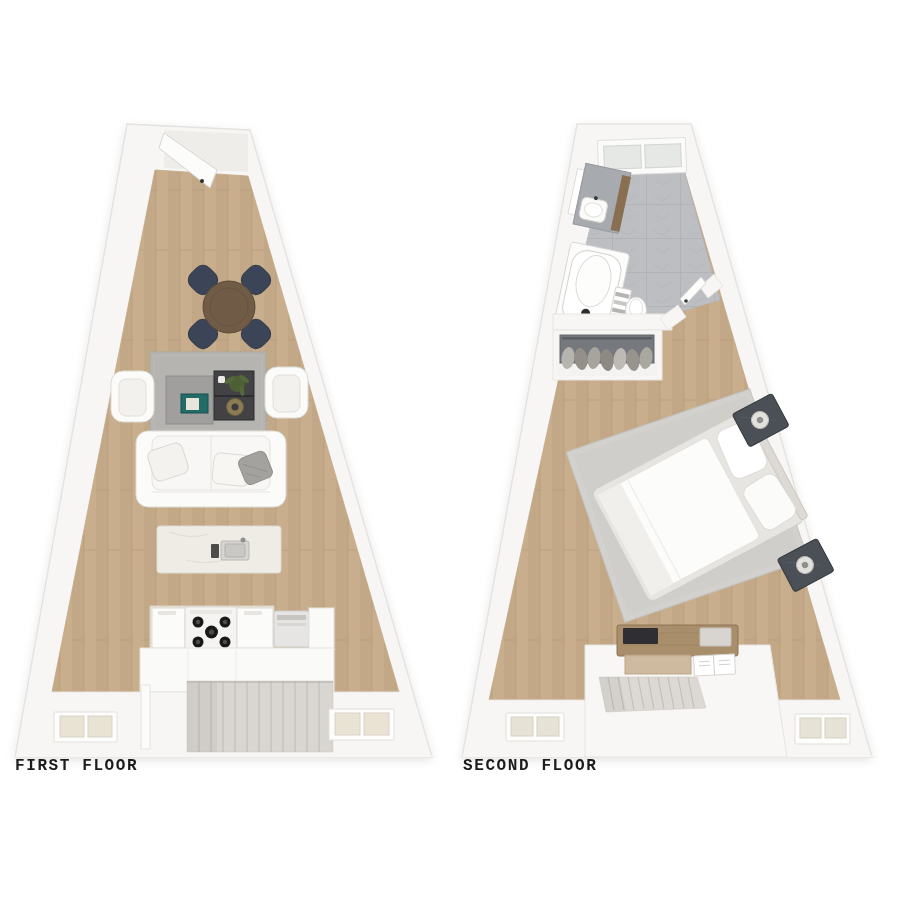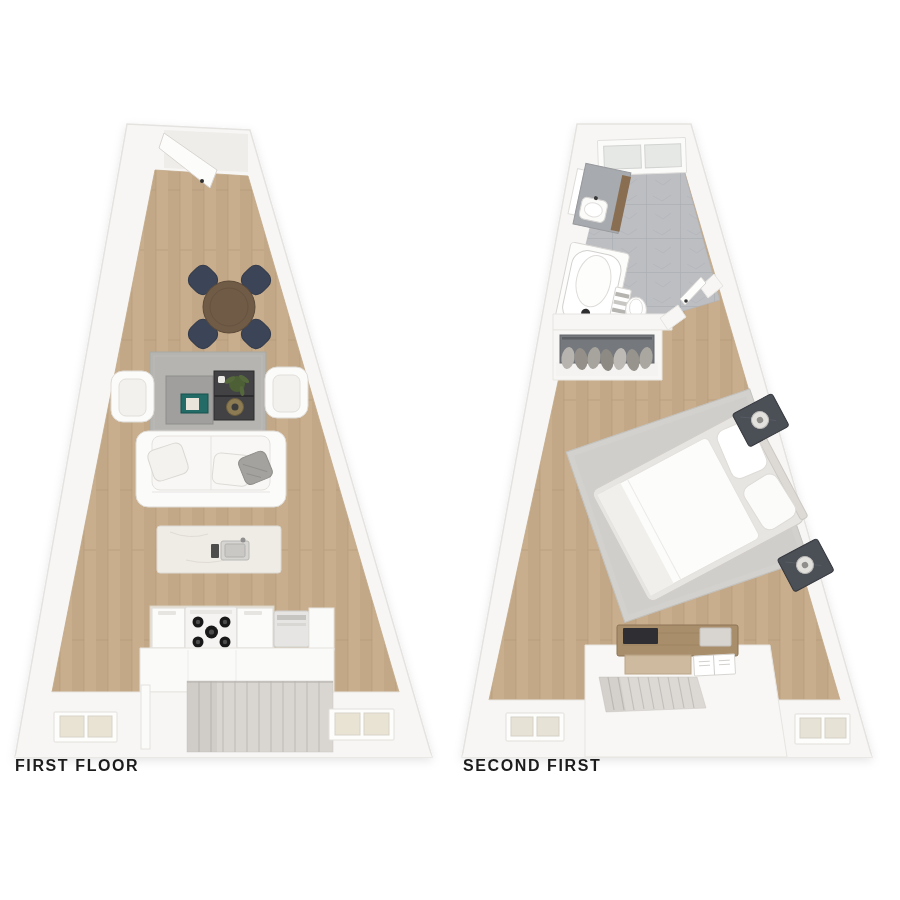--- a/index.html
+++ b/index.html
@@ -13,21 +13,21 @@
     --coffee-charcoal:#424143; --coffee-gray:#a09f9d;
     --marble:#e9e2d6; --island-marble:#efece6;
     --closet-gray:#75787d; --dresser-wood:#a98e6c;
     --stair:#d9d6d2; --stair-line:#c2bfbb;
     --book-teal:#226b66; --plant-green:#4c5f35;
     --nightstand-dark:#4b4f56;
     --window-pane:#e9e3d3; --window-pane2:#e6e8e5;
   }
   html,body{margin:0;padding:0;}
   body{background:var(--background);font-family:"Liberation Sans",sans-serif;}
-  .canvas{position:relative;width:900px;height:884px;background:var(--background);overflow:hidden;}
+  .canvas{position:relative;width:900px;height:884px;background:var(--background);overflow:hidden;font-family:Liberation Mono, monospace;}
   .plan-svg{position:absolute;left:0;top:0;}
   .floor-label{
     position:absolute;font-size:16px;font-weight:600;letter-spacing:1.6px;
     color:var(--label-text);white-space:nowrap;
   }
   .label-1{left:15px;top:757px;}
   .label-2{left:463px;top:757px;}
   .wall{fill:var(--wall);stroke:var(--wall-edge);stroke-width:1.5;}
   .wallflat{fill:var(--wall);}
   .white{fill:var(--furniture-white);stroke:var(--furniture-edge);stroke-width:1;}
@@ -355,15 +355,15 @@
     </g>
     <g>
       <rect x="795" y="714" width="55" height="30" rx="1" fill="#fdfdfc" stroke="#e1dfdb"></rect>
       <rect x="800" y="718" width="21" height="20" fill="#e7e2d6" stroke="#d6d1c5"></rect>
       <rect x="825" y="718" width="21" height="20" fill="#e7e2d6" stroke="#d6d1c5"></rect>
     </g>
   </g>
 </svg>
 
 <div class="floor-label label-1">FIRST FLOOR</div>
-<div class="floor-label label-2">SECOND FIRST</div>
+<div class="floor-label label-2">SECOND FLOOR</div>
 
 </div>
 
 </body></html>

